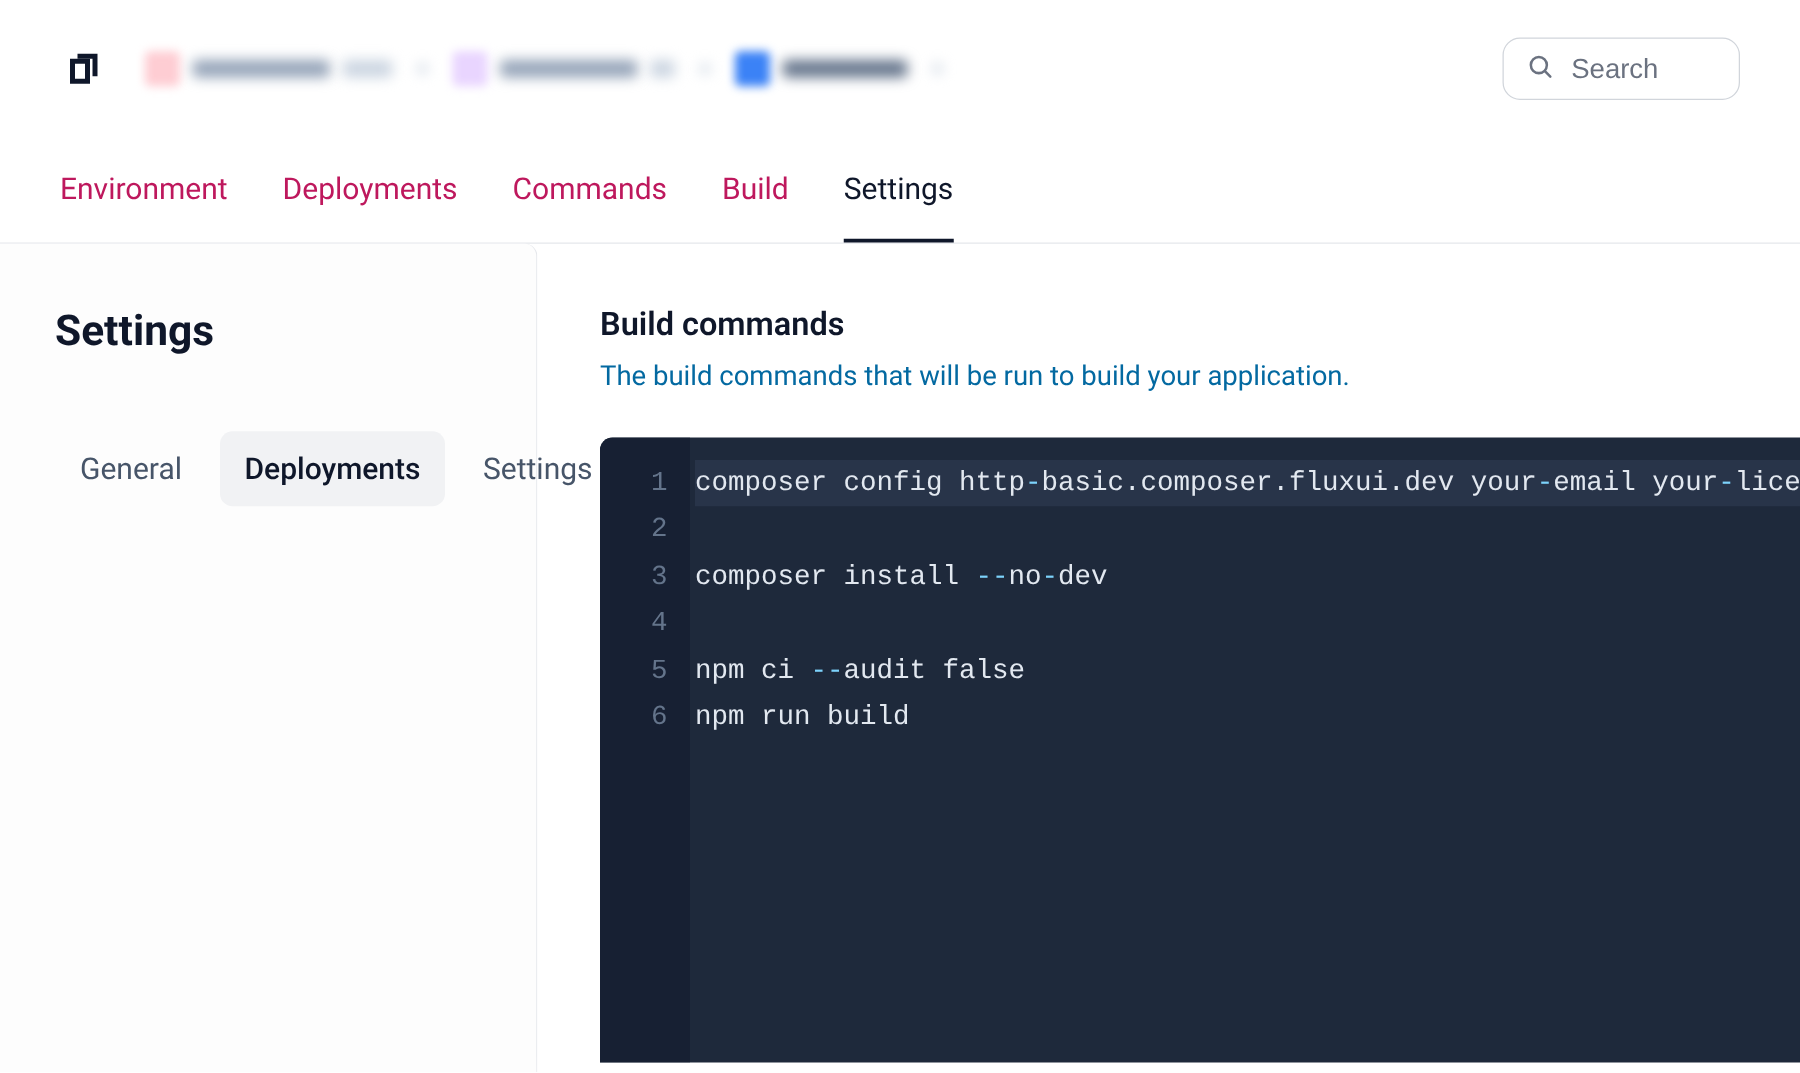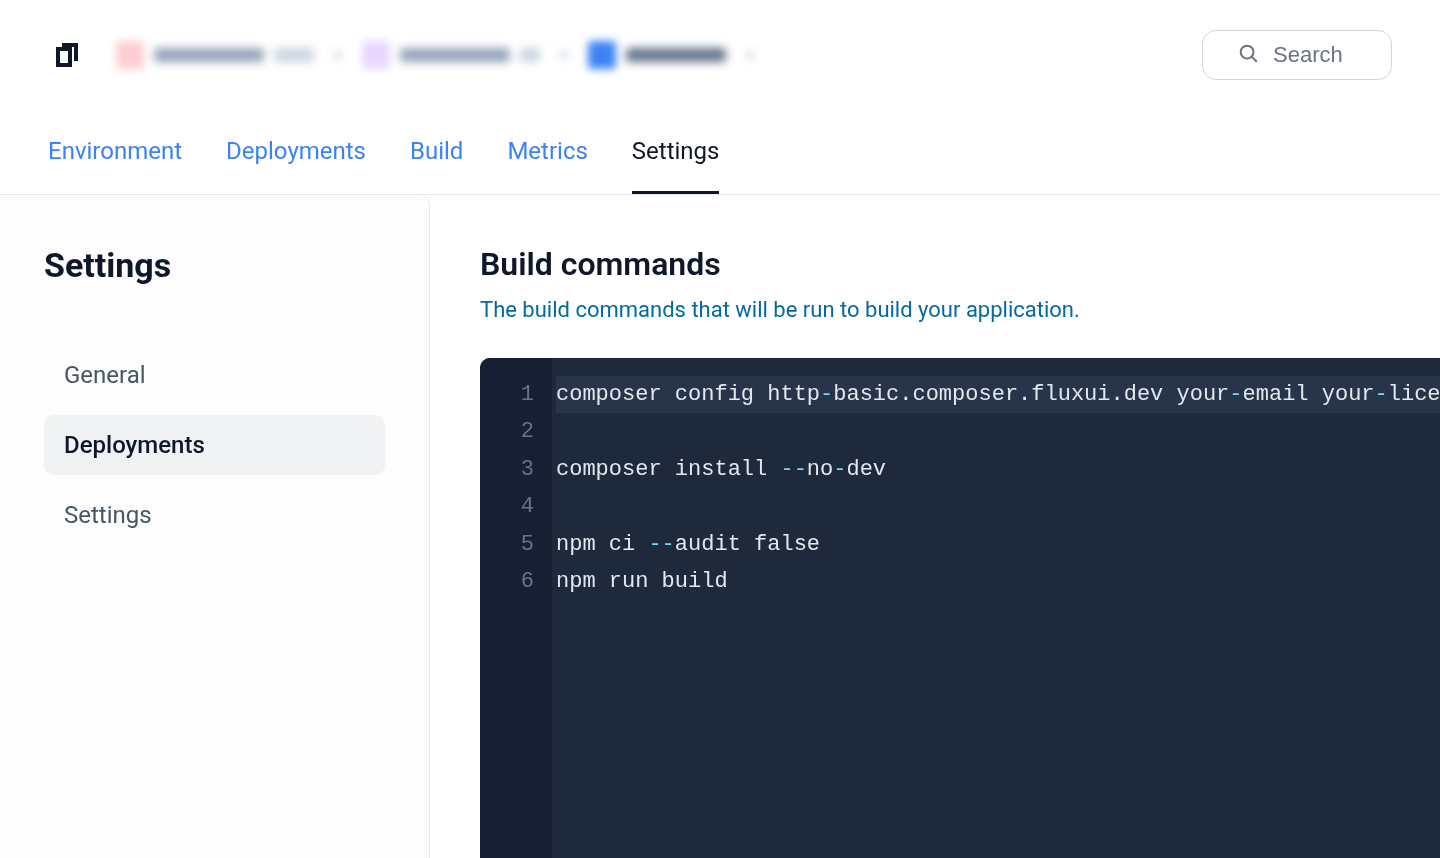--- a/index.html
+++ b/index.html
@@ -37,21 +37,21 @@
   .blur-square { width:28px; height:28px; border-radius:4px; filter: blur(4px); }
   .blur-line { height:14px; border-radius:4px; filter: blur(5px); }
   .search-wrap {
     display:flex;
     align-items:center;
     gap:14px;
     width: 190px;
     height: 50px;
     border: 1px solid #d1d5db;
     border-radius: 14px;
-    padding: 0 34px;
+    padding: 0 18px;
   }
   .search-wrap input {
     border:none;
     outline:none;
     font-size: 22px;
     color:#111827;
     width:100%;
     background:transparent;
   }
   .search-wrap input::placeholder { color:#6b7280; }
@@ -60,21 +60,21 @@
   .tabs {
     display:flex;
     gap:44px;
     padding: 0 48px;
     border-bottom:1px solid #e5e7eb;
     height: 85px;
     align-items: center;
   }
   .tab {
     font-size: 24px;
-    color:#3b82f6;
+    color:#be185d;
     cursor:pointer;
     height: 100%;
     display:flex;
     align-items:center;
     border-bottom: 3px solid transparent;
   }
   .tab.active {
     color:#0f172a;
     border-bottom: 3px solid #0f172a;
   }
@@ -89,41 +89,41 @@
     border-right:1px solid #e5e7eb;
     border-top-right-radius: 10px;
     padding: 50px 44px;
     background:#fdfdfd;
   }
   .sidebar h1 {
     font-size: 34px;
     font-weight: 700;
     margin-bottom: 60px;
   }
-  .side-nav { display:flex; flex-direction:column; gap:10px; }
+  .side-nav { display:flex; flex-direction:row; gap:10px; }
   .side-item {
     font-size: 24px;
     color:#475569;
     padding: 16px 20px;
     border-radius: 10px;
     cursor:pointer;
   }
   .side-item.active {
     background:#f1f2f4;
     color:#0f172a;
     font-weight:500;
   }
 
   .main {
     flex:1;
     padding: 50px 0 0 50px;
     overflow:hidden;
   }
   .main h2 {
-    font-size: 32px;
+    font-size: 26px;
     font-weight:600;
     margin-bottom: 14px;
   }
   .main p.desc {
     font-size: 22px;
     color:#0369a1;
     margin-bottom: 36px;
   }
   .code-editor {
     background:#1e293b;
@@ -192,22 +192,22 @@
         <line x1="21" y1="21" x2="16.5" y2="16.5"></line>
       </svg>
     </span>
     <input type="text" placeholder="Search" style="">
   </div>
 </div>
 
 <div class="tabs">
   <div class="tab">Environment</div>
   <div class="tab">Deployments</div>
+  <div class="tab">Commands</div>
   <div class="tab">Build</div>
-  <div class="tab">Metrics</div>
   <div class="tab active">Settings</div>
 </div>
 
 <div class="body">
   <aside class="sidebar">
     <h1>Settings</h1>
     <nav class="side-nav">
       <div class="side-item">General</div>
       <div class="side-item active">Deployments</div>
       <div class="side-item">Settings</div>

